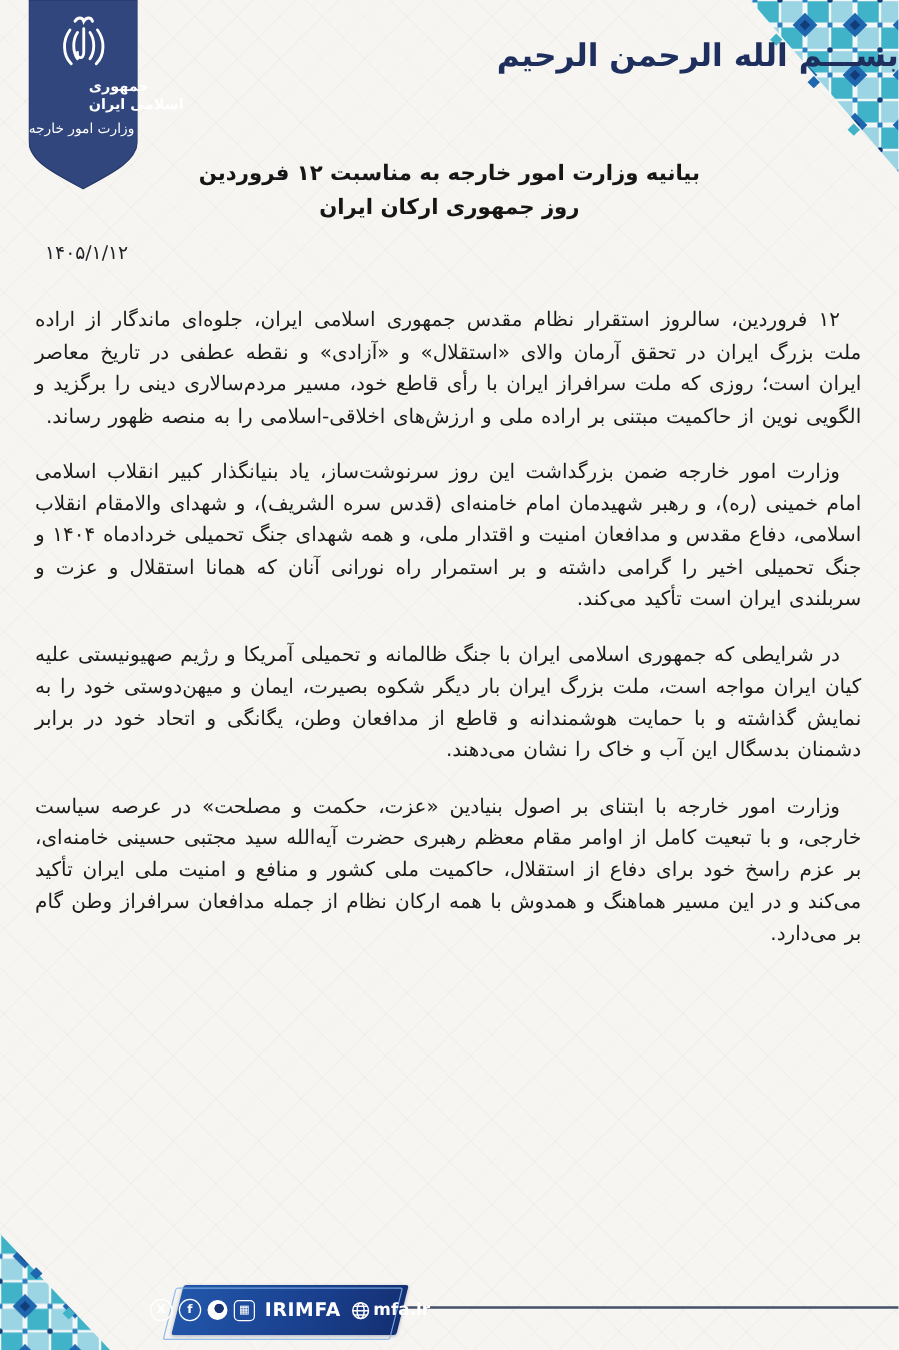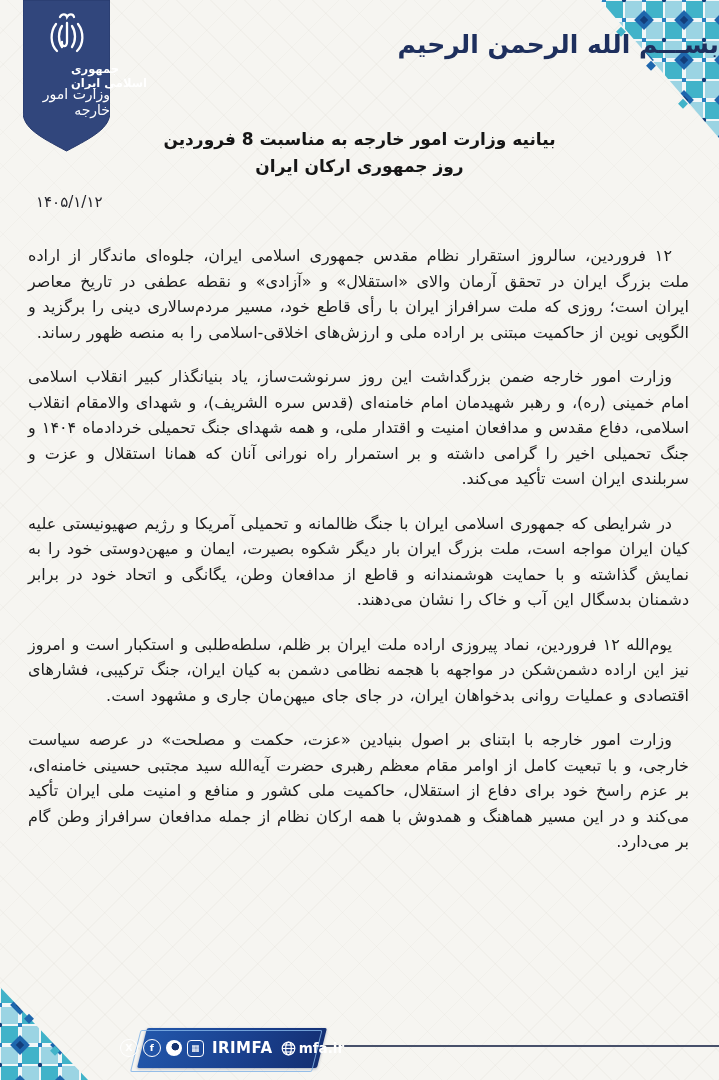--- a/index.html
+++ b/index.html
@@ -16,22 +16,22 @@
   
   .corner-svg{position:absolute;display:block;}
   .corner-tr{top:0;right:0;}
   .corner-bl{bottom:0;left:0;}
   
   .emblem-banner{position:absolute;left:23px;top:0;width:87px;height:153px;}
   .emblem-banner svg.shape{position:absolute;left:0;top:0;}
   .emblem-art{position:absolute;left:50%;top:10px;transform:translateX(-50%);}
   .emblem-line1{position:absolute;top:62px;width:100%;text-align:left;color:#fff;
     font-size:11.5px;font-weight:bold;direction:rtl;padding-left:48px;}
-  .emblem-line2{position:absolute;top:86px;width:100%;text-align:right;color:#fff;
-    font-size:14px;direction:rtl;}
+  .emblem-line2{position:absolute;top:96px;width:100%;text-align:left;color:#fff;
+    font-size:11px;direction:rtl;}
   
   .bismillah{position:absolute;top:30px;left:0;width:100%;text-align:right;
     color:#1e2f5d;font-size:25px;font-weight:bold;direction:rtl;letter-spacing:-1px;}
   
   .doc-title{position:absolute;top:126px;left:0;width:100%;text-align:center;direction:rtl;
     color:#161616;font-size:17px;font-weight:bold;line-height:27px;}
   .doc-date{position:absolute;left:36px;top:193px;font-size:15px;color:#23232a;direction:rtl;}
   
   .body-text{position:absolute;top:243px;right:30px;left:28px;direction:rtl;
     text-align:justify;color:#1d1d1d;font-size:16px;line-height:25.5px;}
@@ -130,31 +130,30 @@
         <path d="M22,13 L22,32 C22,38 16,37 17,32"></path>
       </g>
     </svg>
     <div class="emblem-line1">جمهوری اسلامی ایران</div>
     <div class="emblem-line2">وزارت امور خارجه</div>
   </div>
 
   <div class="bismillah">بســـم الله الرحمن الرحیم</div>
 
   <div class="doc-title">
-    <div>بیانیه وزارت امور خارجه به مناسبت 8 فروردین</div>
+    <div>بیانیه وزارت امور خارجه به مناسبت ۱۲ فروردین</div>
     <div>روز جمهوری ارکان ایران</div>
   </div>
 
   <div class="doc-date">۱۴۰۵/۱/۱۲</div>
 
   <div class="body-text">
     <p>۱۲ فروردین، سالروز استقرار نظام مقدس جمهوری اسلامی ایران، جلوه‌ای ماندگار از اراده ملت بزرگ ایران در تحقق آرمان والای «استقلال» و «آزادی» و نقطه عطفی در تاریخ معاصر ایران است؛ روزی که ملت سرافراز ایران با رأی قاطع خود، مسیر مردم‌سالاری دینی را برگزید و الگویی نوین از حاکمیت مبتنی بر اراده ملی و ارزش‌های اخلاقی-اسلامی را به منصه ظهور رساند.</p>
     <p>وزارت امور خارجه ضمن بزرگداشت این روز سرنوشت‌ساز، یاد بنیانگذار کبیر انقلاب اسلامی امام خمینی (ره)، و رهبر شهیدمان امام خامنه‌ای (قدس سره الشریف)، و شهدای والامقام انقلاب اسلامی، دفاع مقدس و مدافعان امنیت و اقتدار ملی، و همه شهدای جنگ تحمیلی خردادماه ۱۴۰۴ و جنگ تحمیلی اخیر را گرامی داشته و بر استمرار راه نورانی آنان که همانا استقلال و عزت و سربلندی ایران است تأکید می‌کند.</p>
     <p>در شرایطی که جمهوری اسلامی ایران با جنگ ظالمانه و تحمیلی آمریکا و رژیم صهیونیستی علیه کیان ایران مواجه است، ملت بزرگ ایران بار دیگر شکوه بصیرت، ایمان و میهن‌دوستی خود را به نمایش گذاشته و با حمایت هوشمندانه و قاطع از مدافعان وطن، یگانگی و اتحاد خود در برابر دشمنان بدسگال این آب و خاک را نشان می‌دهند.</p>
-    <p>یوم‌الله ۱۲ فروردین، نماد پیروزی اراده ملت ایران بر ظلم، سلطه‌طلبی و استکبار است و امروز نیز این اراده دشمن‌شکن در مواجهه با هجمه نظامی دشمن به کیان ایران، جنگ ترکیبی، فشارهای اقتصادی و عملیات روانی بدخواهان ایران، در جای جای میهن‌مان جاری و مشهود است.</p>
     <p>وزارت امور خارجه با ابتنای بر اصول بنیادین «عزت، حکمت و مصلحت» در عرصه سیاست خارجی، و با تبعیت کامل از اوامر مقام معظم رهبری حضرت آیه‌الله سید مجتبی حسینی خامنه‌ای، بر عزم راسخ خود برای دفاع از استقلال، حاکمیت ملی کشور و منافع و امنیت ملی ایران تأکید می‌کند و در این مسیر هماهنگ و همدوش با همه ارکان نظام از جمله مدافعان سرافراز وطن گام بر می‌دارد.</p>
   </div>
 
   <div class="footer-line"></div>
 
   <div class="footer-banner">
     <div class="banner-content">
       <span class="circle-icon">X</span>
       <span class="circle-icon">f</span>
       <span class="filled-circle-icon"></span>

